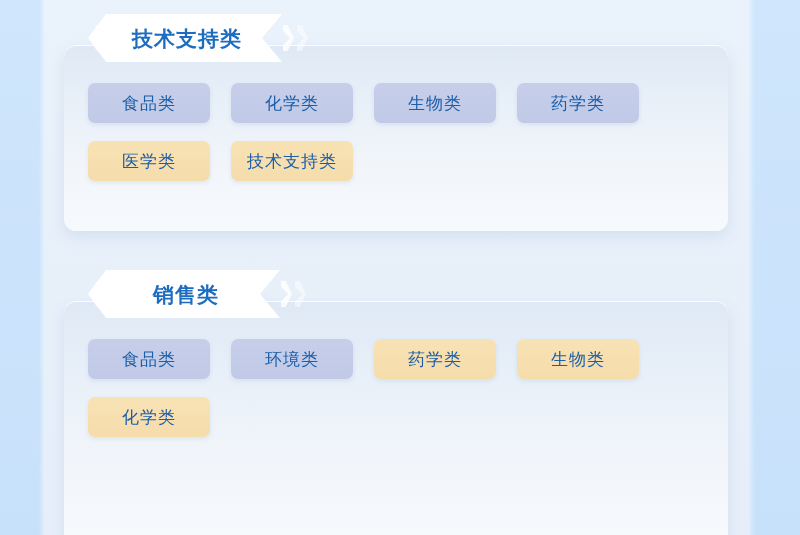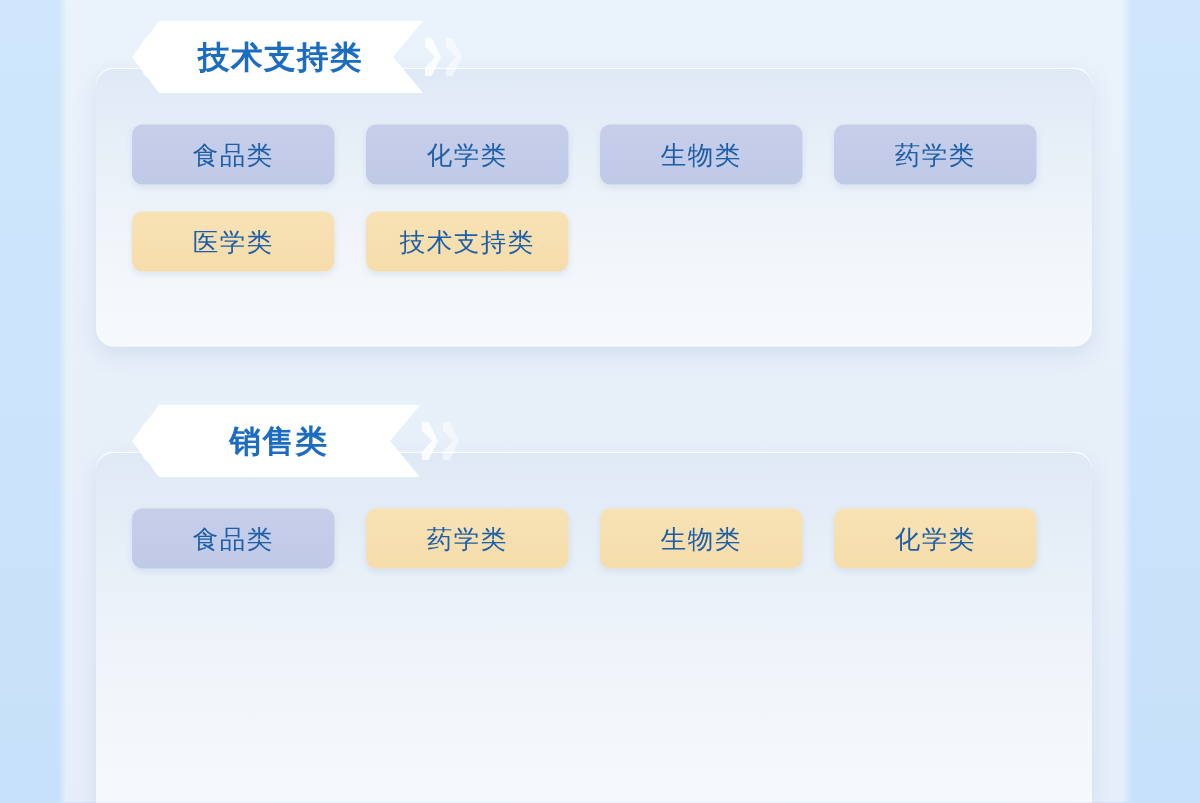--- a/index.html
+++ b/index.html
@@ -137,21 +137,21 @@
 
   
   .tag-grid {
     display: flex;
     flex-wrap: wrap;
     gap: 18px 21px;
     align-content: flex-start;
   }
 
   .tag {
-    width: 135px;
+    width: 122px;
     height: 40px;
     border-radius: 7px;
     display: flex;
     align-items: center;
     justify-content: center;
     font-size: 17px;
     color: #1c5ea8;
     letter-spacing: 1px;
     white-space: nowrap;
     user-select: none;
@@ -212,20 +212,21 @@
       </div>
       <span class="chev chev--right">
         <span></span>
           <span></span>
       </span>
     </div>
 
     <div class="panel panel--sales">
       <div class="tag-grid">
         <div class="tag tag--blue">食品类</div>
+        <div class="tag tag--blue">环境类</div>
         <div class="tag tag--orange">药学类</div>
         <div class="tag tag--orange">生物类</div>
         <div class="tag tag--orange">化学类</div>
       </div>
     </div>
   </div>
 
 </div>
 
 </body></html>

